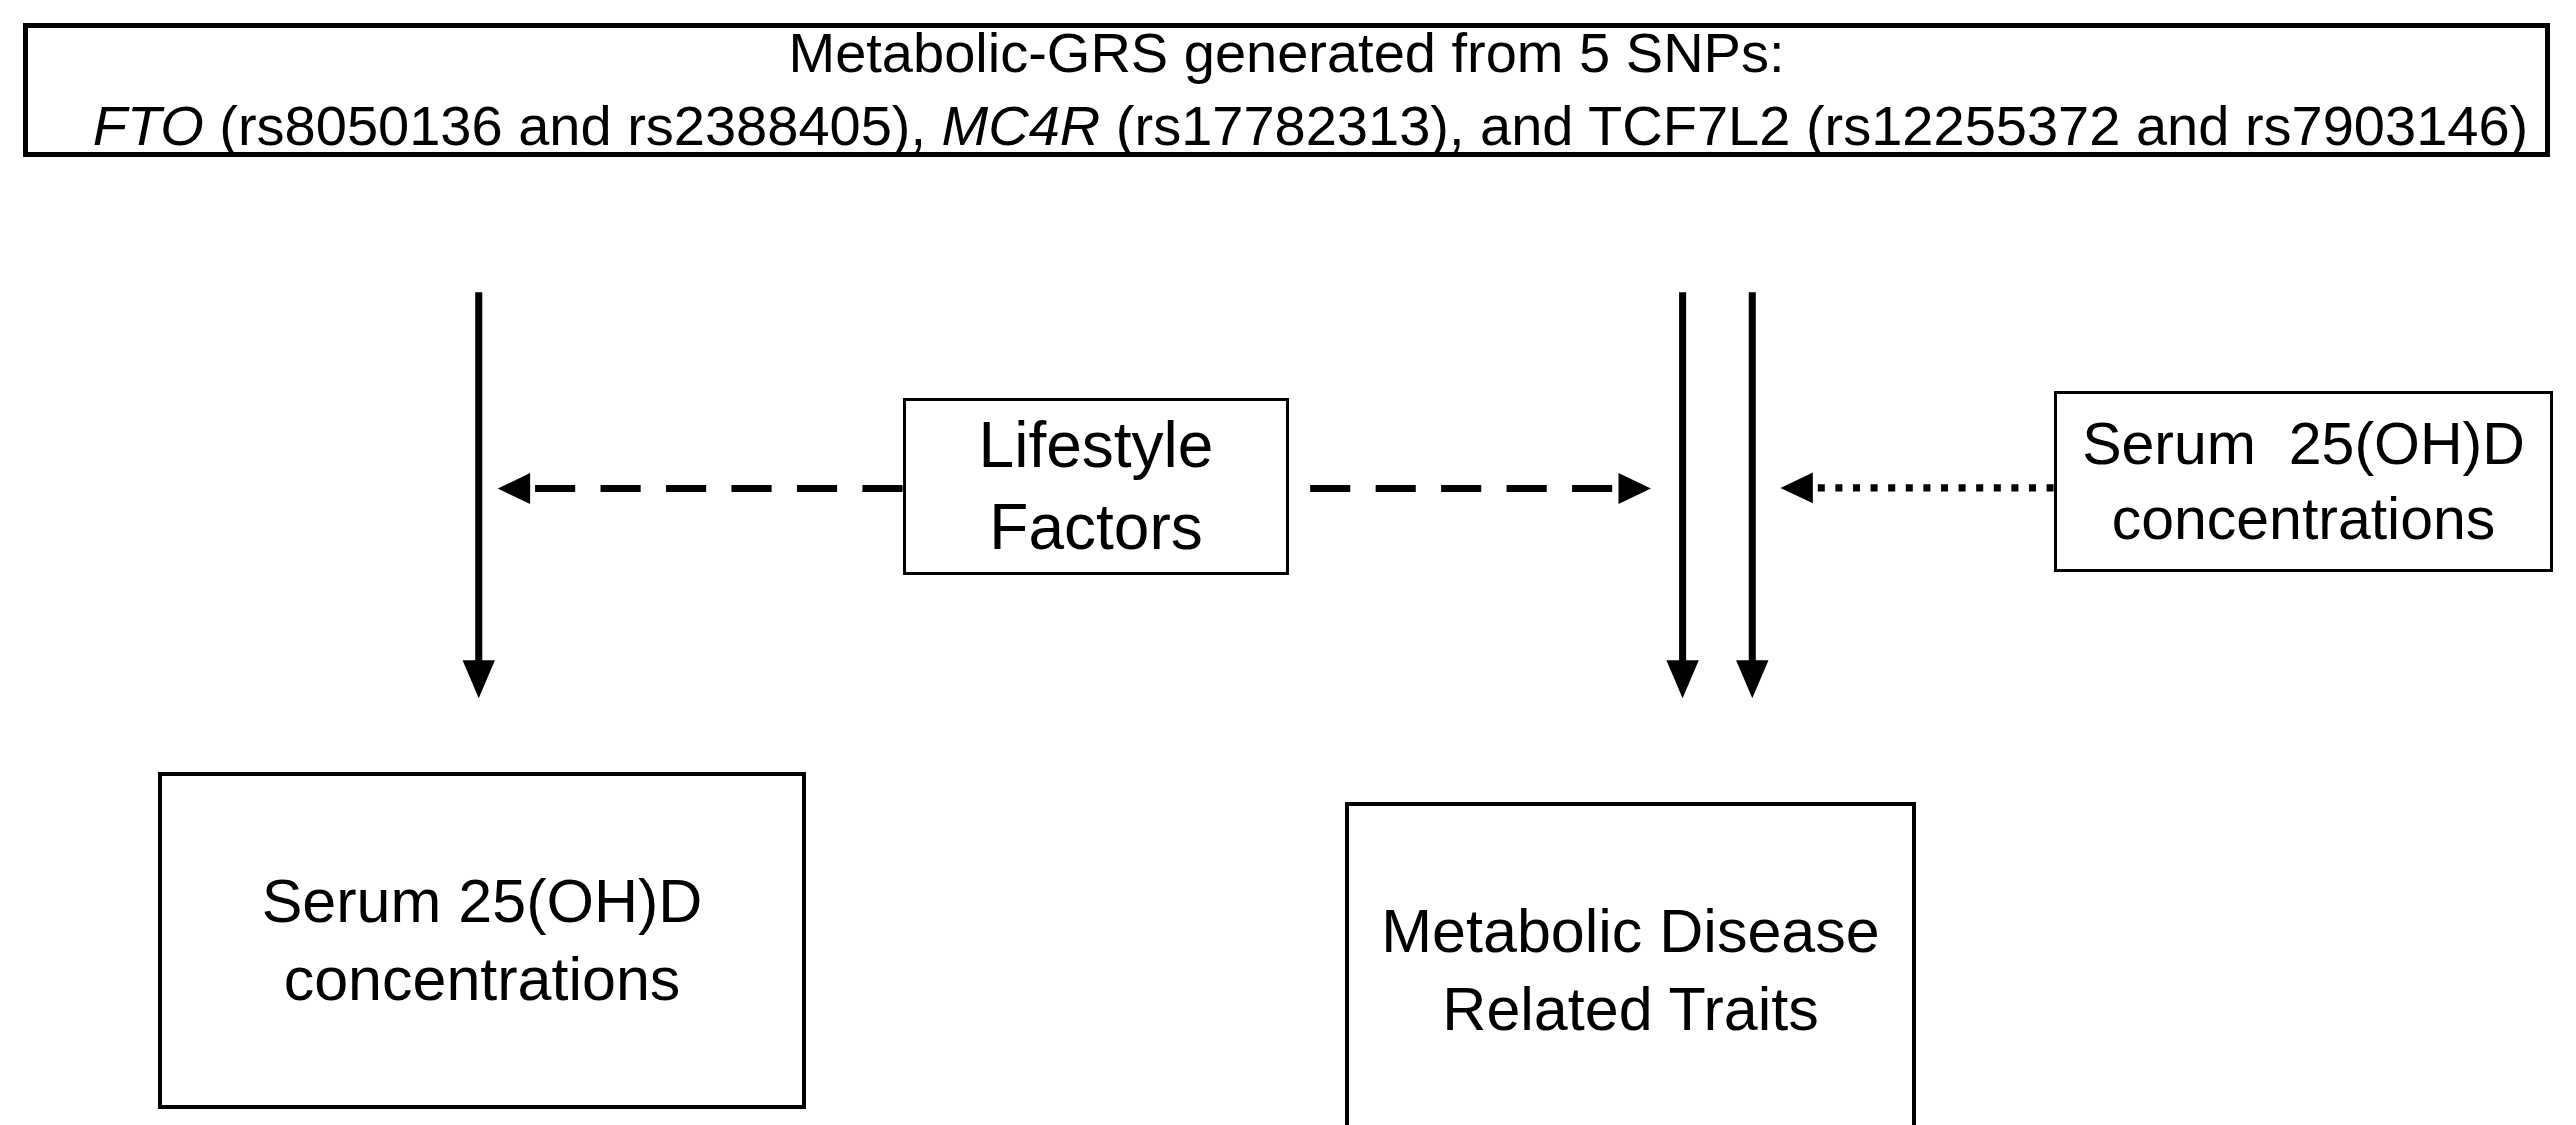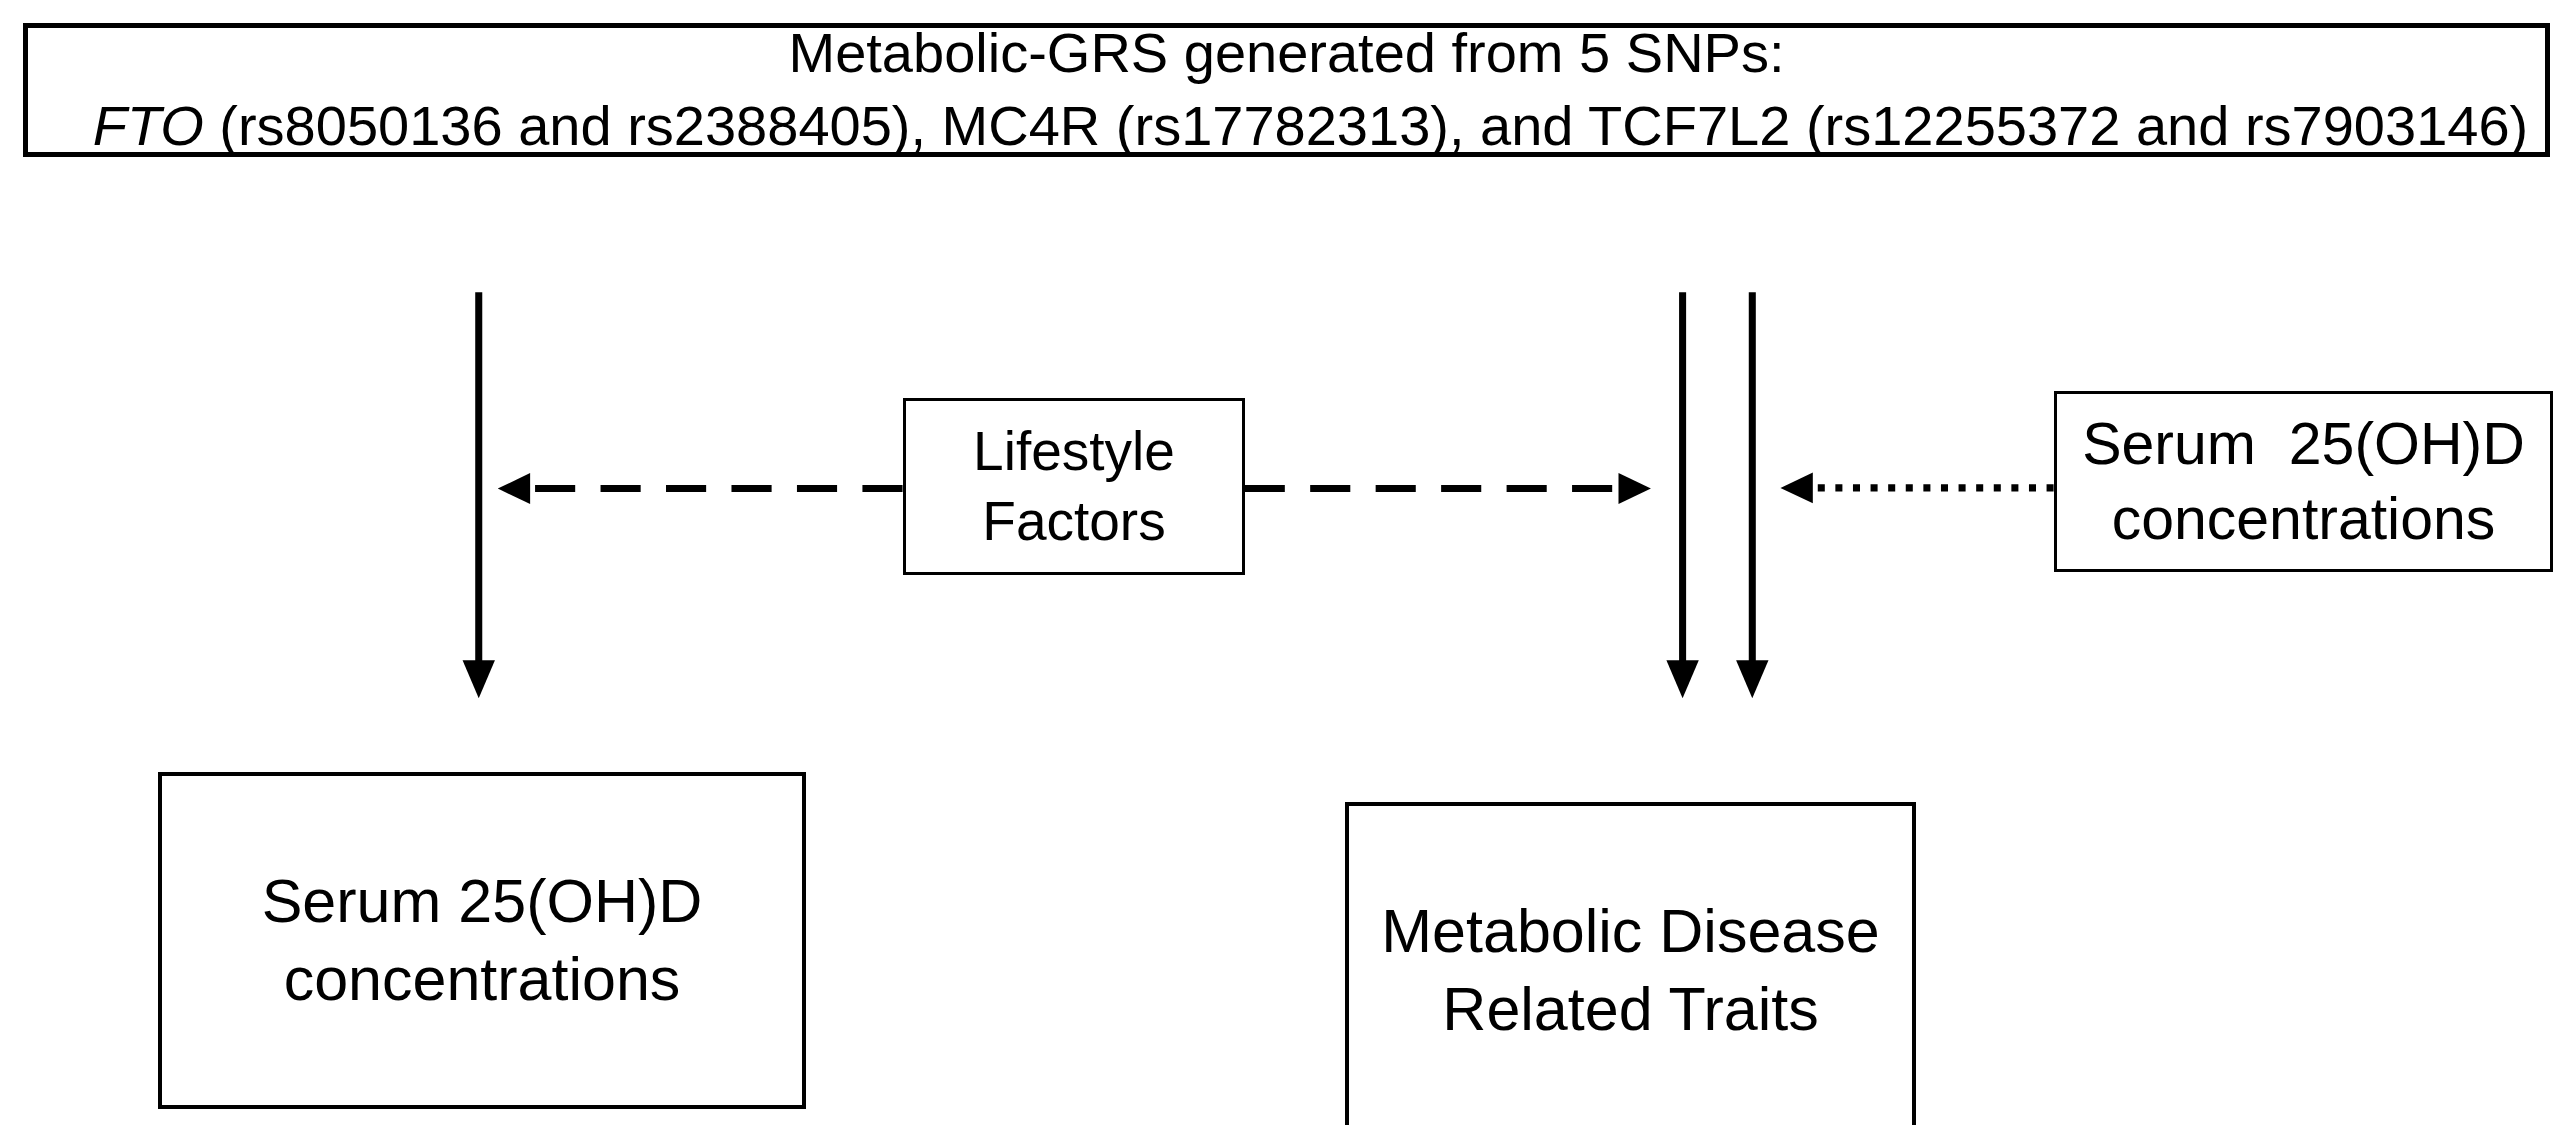--- a/index.html
+++ b/index.html
@@ -41,23 +41,23 @@
     top: 23px;
     width: 2527px;
     height: 134px;
     border-width: 5.6px;
     font-size: 56px;
     line-height: 1.3;
   }
   .lifestyle-box {
     left: 903px;
     top: 398px;
-    width: 342px;
+    width: 386px;
     height: 177px;
-    font-size: 55px;
+    font-size: 64px;
   }
   .serum-side-box {
     left: 2054px;
     top: 391px;
     width: 499px;
     height: 181px;
     font-size: 59px;
   }
   .serum-bottom-box {
     left: 158px;
@@ -98,21 +98,21 @@
 
     <line x1="1768" y1="694" x2="2300" y2="694" stroke-width="10" stroke-dasharray="57 36" stroke="#000000"></line>
     <polygon points="2345,694 2299,672 2299,716" fill="#000000"></polygon>
 
     <line x1="2917" y1="693" x2="2573" y2="693" stroke-width="10" stroke-dasharray="10 15" stroke="#000000"></line>
     <polygon points="2529,693 2575,671 2575,715" fill="#000000"></polygon>
   </svg>
 
   <div class="box grs-box">
     <div>Metabolic-GRS generated from 5 SNPs:</div>
-    <div><span style="font-style: italic; margin-left: 48px;">FTO</span><span> (rs8050136 and rs2388405), </span><span style="">MC4R</span><span> (rs17782313), and </span><span style="">TCF7L2</span><span> (rs12255372 and rs7903146)</span></div>
+    <div><span style="font-style: italic; margin-left: 48px;">FTO</span><span> (rs8050136 and rs2388405), </span><span style="font-style: italic;">MC4R</span><span> (rs17782313), and </span><span style="">TCF7L2</span><span> (rs12255372 and rs7903146)</span></div>
   </div>
 
   <div class="box lifestyle-box">
     <div>Lifestyle
 Factors</div>
   </div>
 
   <div class="box serum-side-box">
     <div>Serum  25(OH)D
 concentrations</div>

